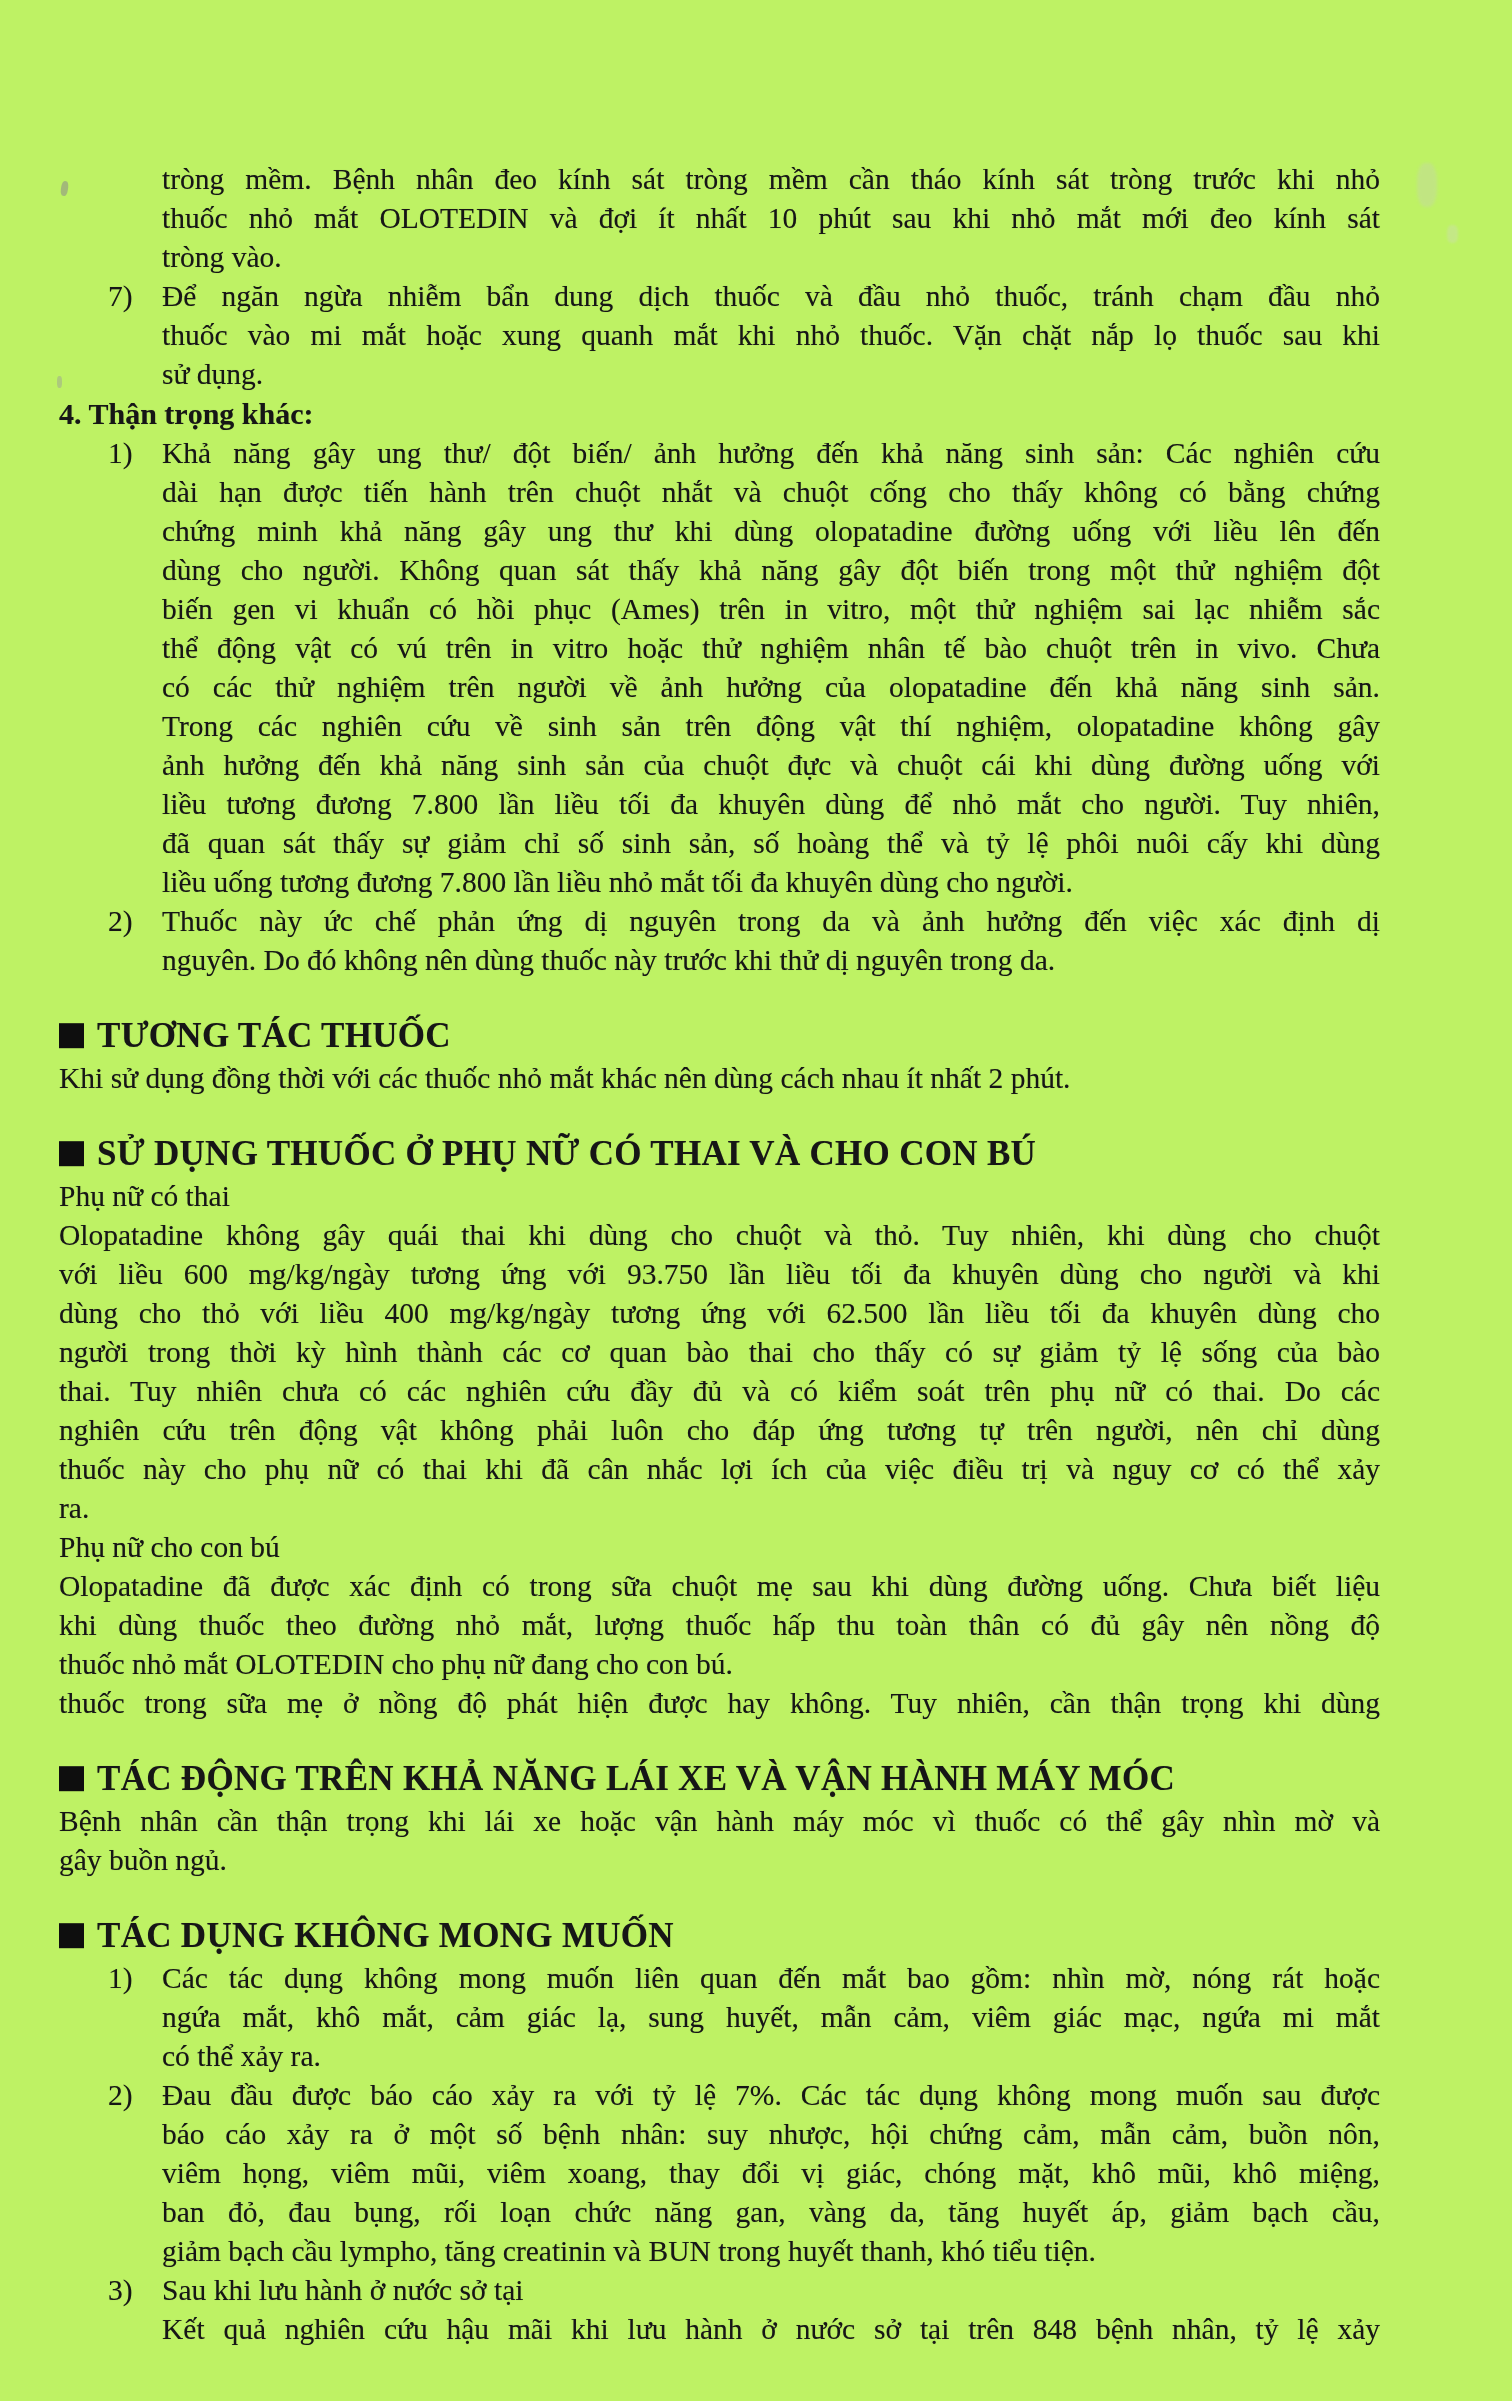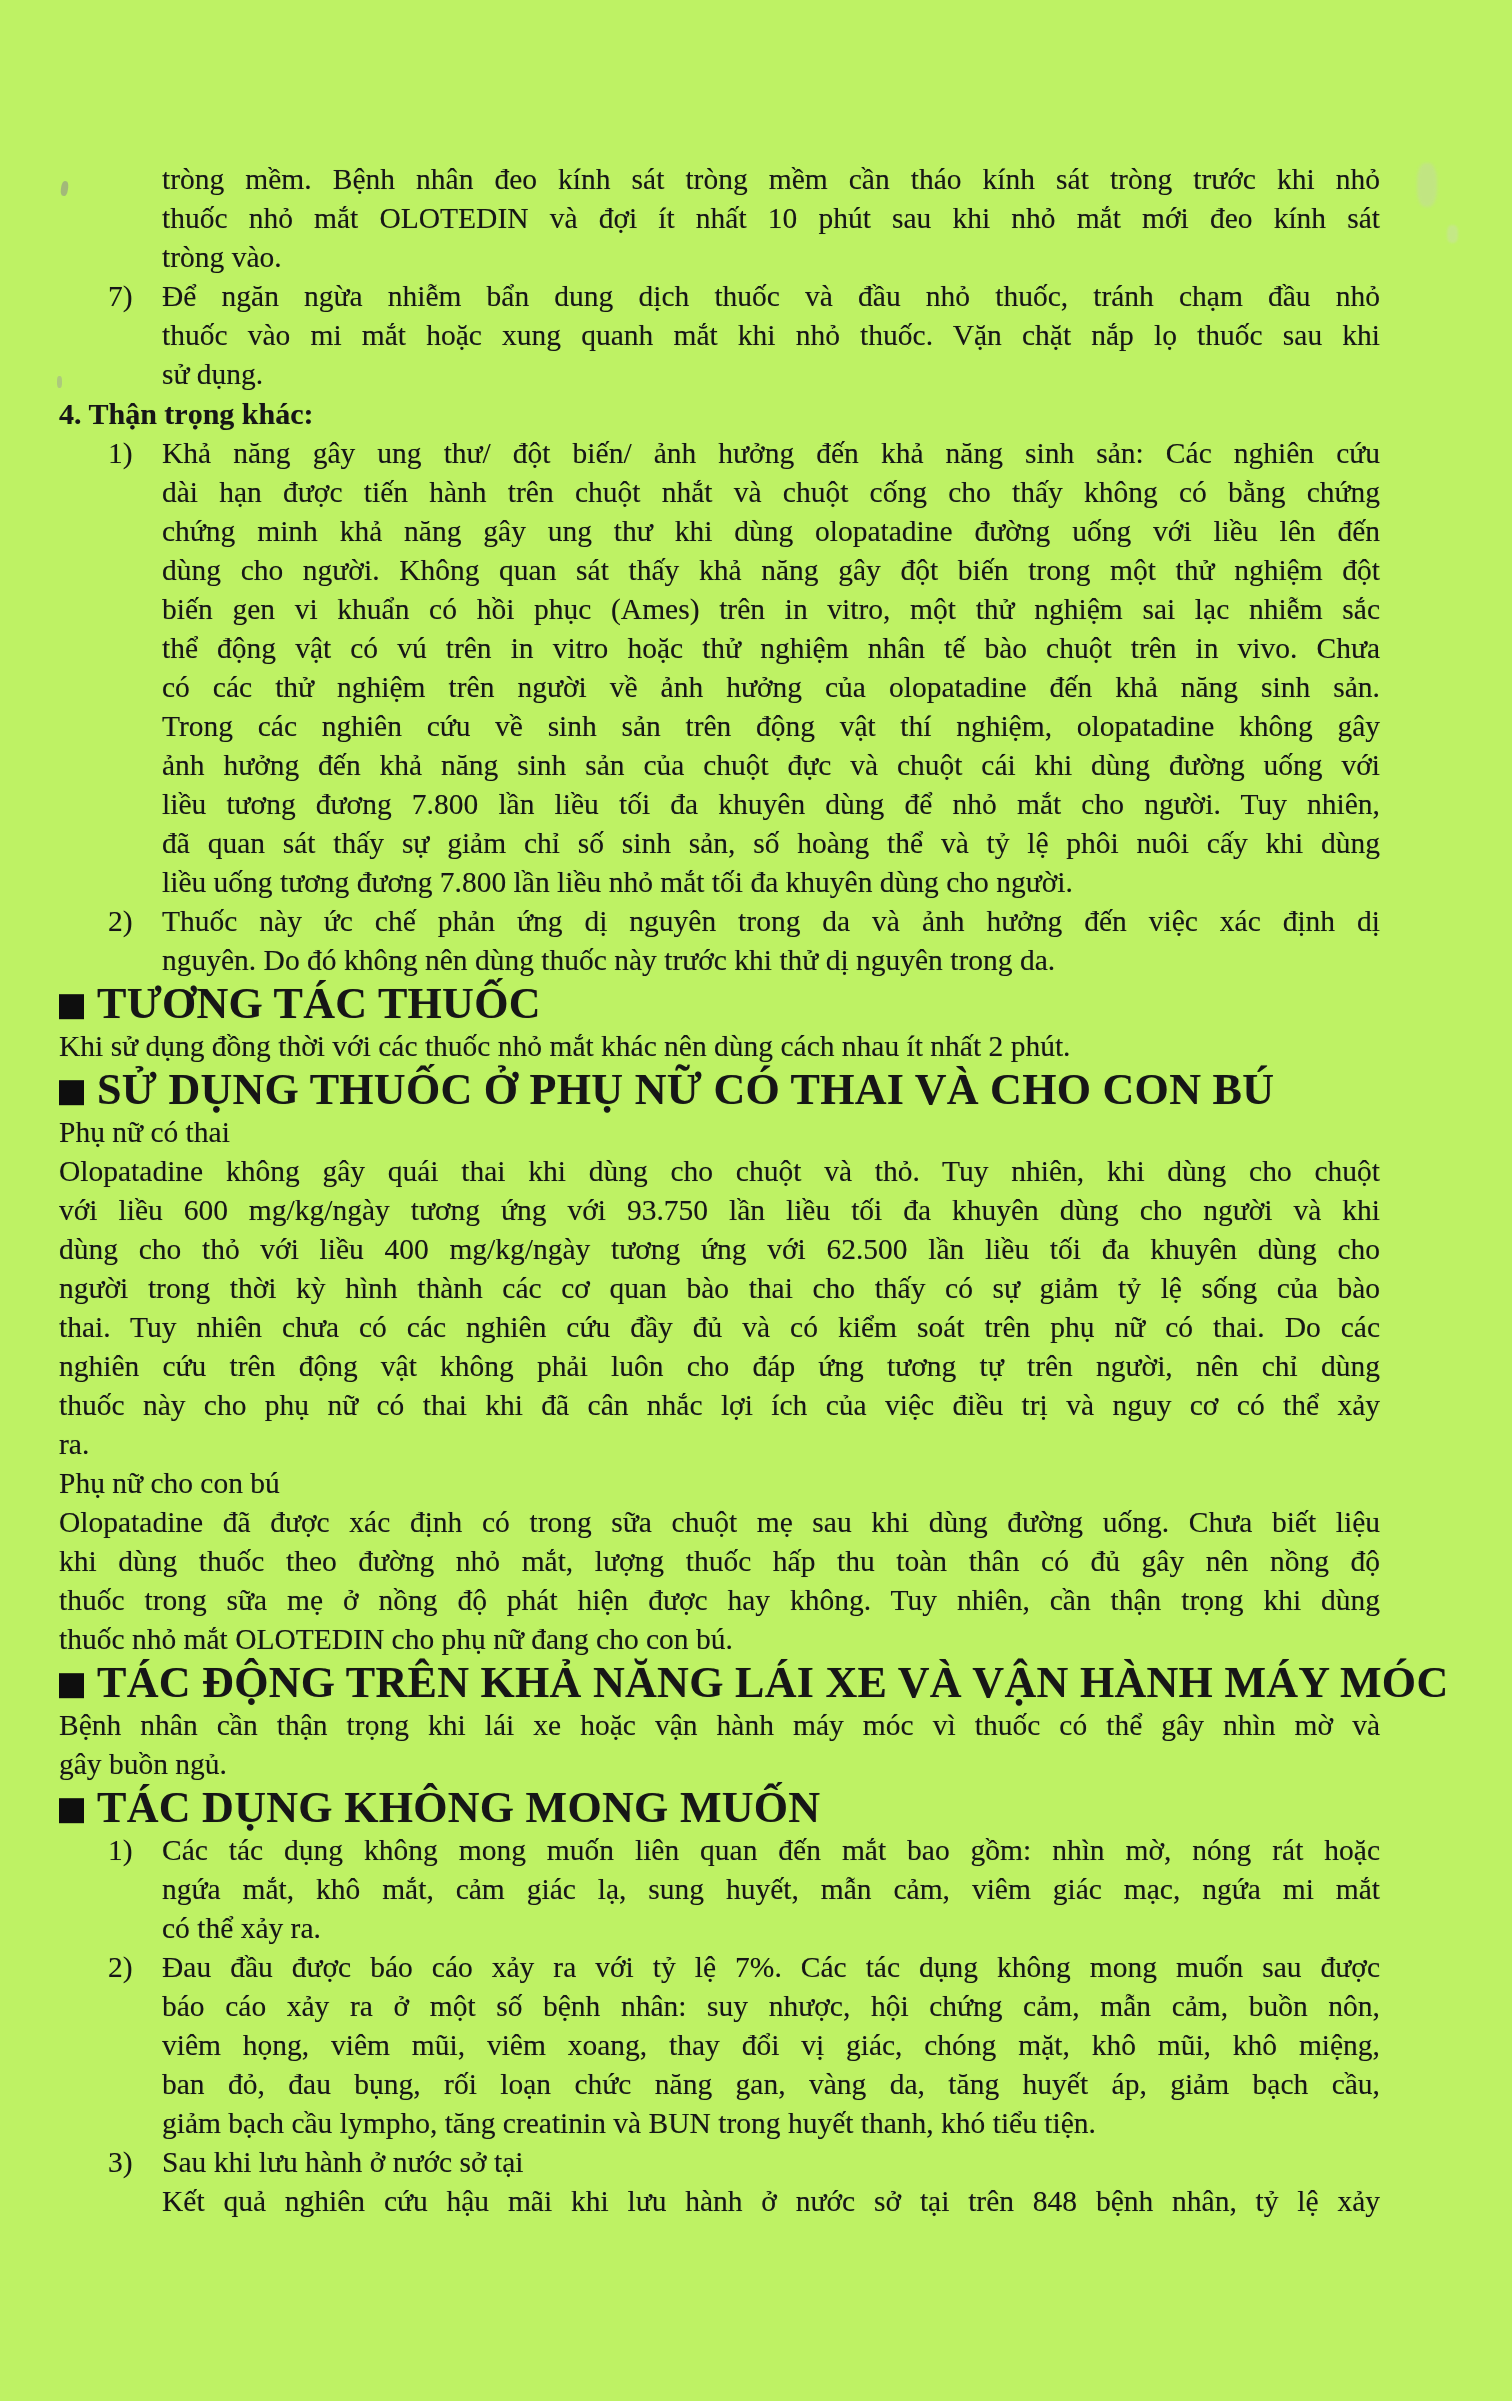--- a/index.html
+++ b/index.html
@@ -11,21 +11,21 @@
   }
   #doc-content{position:absolute;left:59px;top:160px;width:1321px;}
   .line{font-size:29.5px;line-height:39px;}
   .jline{text-align:justify;text-align-last:justify;}
   .lline{text-align:left;}
   .block{position:relative;}
   .block.indent{margin-left:103px;}
   .marker{position:absolute;left:-54px;top:0;font-size:29.5px;line-height:39px;}
   .numhead{font-weight:bold;font-size:30px;line-height:40px;}
   .subhead{font-weight:normal;font-size:29.5px;line-height:39px;}
-  .sqhead{font-weight:bold;font-size:44px;line-height:47px;height:47px;letter-spacing:0.3px;white-space:nowrap;}
+  .sqhead{font-weight:bold;font-size:35px;line-height:47px;height:47px;letter-spacing:0.3px;white-space:nowrap;margin-top:32px;}
   .sq{display:inline-block;width:25px;height:25px;background:#0e0e0e;margin-right:13px;transform:translateY(1.2px);}
   .artifact{position:absolute;border-radius:40%;}
   .a1{left:61px;top:181px;width:7px;height:15.4px;background:#8a8a8a;opacity:.55;transform:rotate(8deg);}
   .a2{left:57px;top:376px;width:5.3px;height:11.8px;background:#9a9a9a;opacity:.45;}
   .a3{left:1417px;top:163px;width:20px;height:44px;background:#c9c9c9;opacity:.30;filter:blur(1.8px);}
   .a4{left:1447px;top:225px;width:10.6px;height:17.7px;background:#d4d4d4;opacity:.30;filter:blur(1.2px);}
 </style>
 </head>
 <body>
 
@@ -80,22 +80,22 @@
         <div class="line jline">người trong thời kỳ hình thành các cơ quan bào thai cho thấy có sự giảm tỷ lệ sống của bào</div>
         <div class="line jline">thai. Tuy nhiên chưa có các nghiên cứu đầy đủ và có kiểm soát trên phụ nữ có thai. Do các</div>
         <div class="line jline">nghiên cứu trên động vật không phải luôn cho đáp ứng tương tự trên người, nên chỉ dùng</div>
         <div class="line jline">thuốc này cho phụ nữ có thai khi đã cân nhắc lợi ích của việc điều trị và nguy cơ có thể xảy</div>
         <div class="line lline">ra.</div>
       </div>
       <div class="subhead">Phụ nữ cho con bú</div>
       <div class="block">
         <div class="line jline">Olopatadine đã được xác định có trong sữa chuột mẹ sau khi dùng đường uống. Chưa biết liệu</div>
         <div class="line jline">khi dùng thuốc theo đường nhỏ mắt, lượng thuốc hấp thu toàn thân có đủ gây nên nồng độ</div>
+        <div class="line lline">thuốc nhỏ mắt OLOTEDIN cho phụ nữ đang cho con bú.</div>
         <div class="line jline">thuốc trong sữa mẹ ở nồng độ phát hiện được hay không. Tuy nhiên, cần thận trọng khi dùng</div>
-        <div class="line lline">thuốc nhỏ mắt OLOTEDIN cho phụ nữ đang cho con bú.</div>
       </div>
       <div class="sqhead"><span class="sq"></span><span>TÁC ĐỘNG TRÊN KHẢ NĂNG LÁI XE VÀ VẬN HÀNH MÁY MÓC</span></div>
       <div class="block">
         <div class="line jline">Bệnh nhân cần thận trọng khi lái xe hoặc vận hành máy móc vì thuốc có thể gây nhìn mờ và</div>
         <div class="line lline">gây buồn ngủ.</div>
       </div>
       <div class="sqhead"><span class="sq"></span><span>TÁC DỤNG KHÔNG MONG MUỐN</span></div>
       <div class="block indent">
         <span class="marker">1)</span>
         <div class="line jline">Các tác dụng không mong muốn liên quan đến mắt bao gồm: nhìn mờ, nóng rát hoặc</div>

